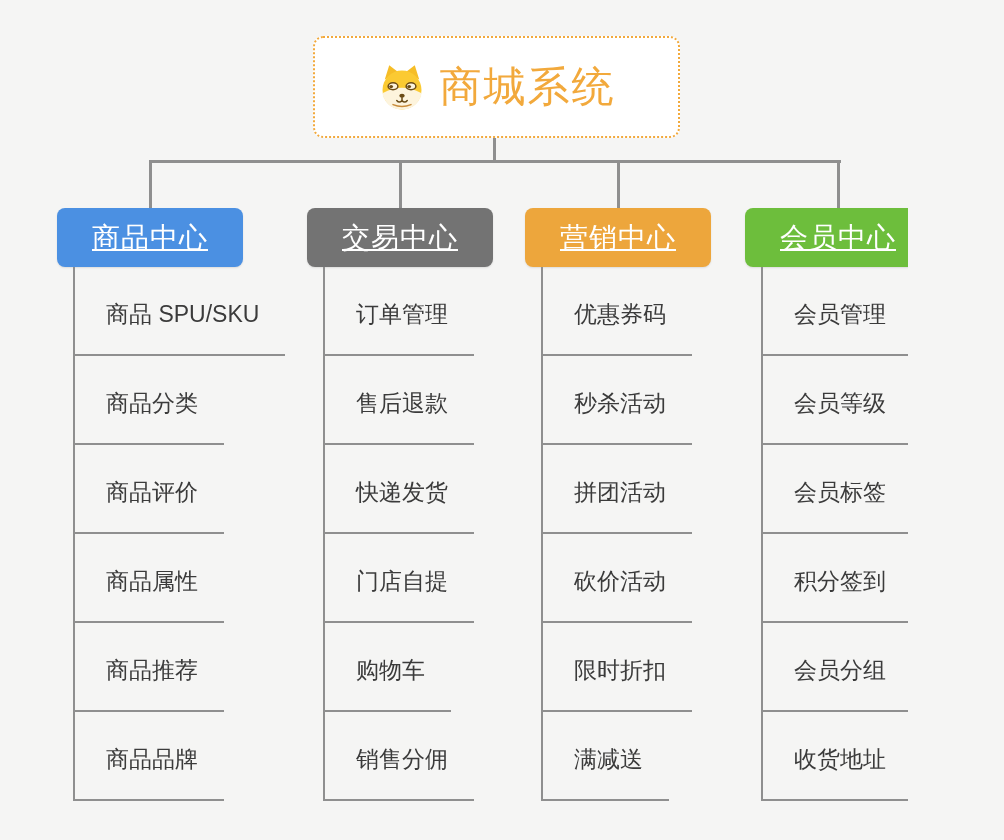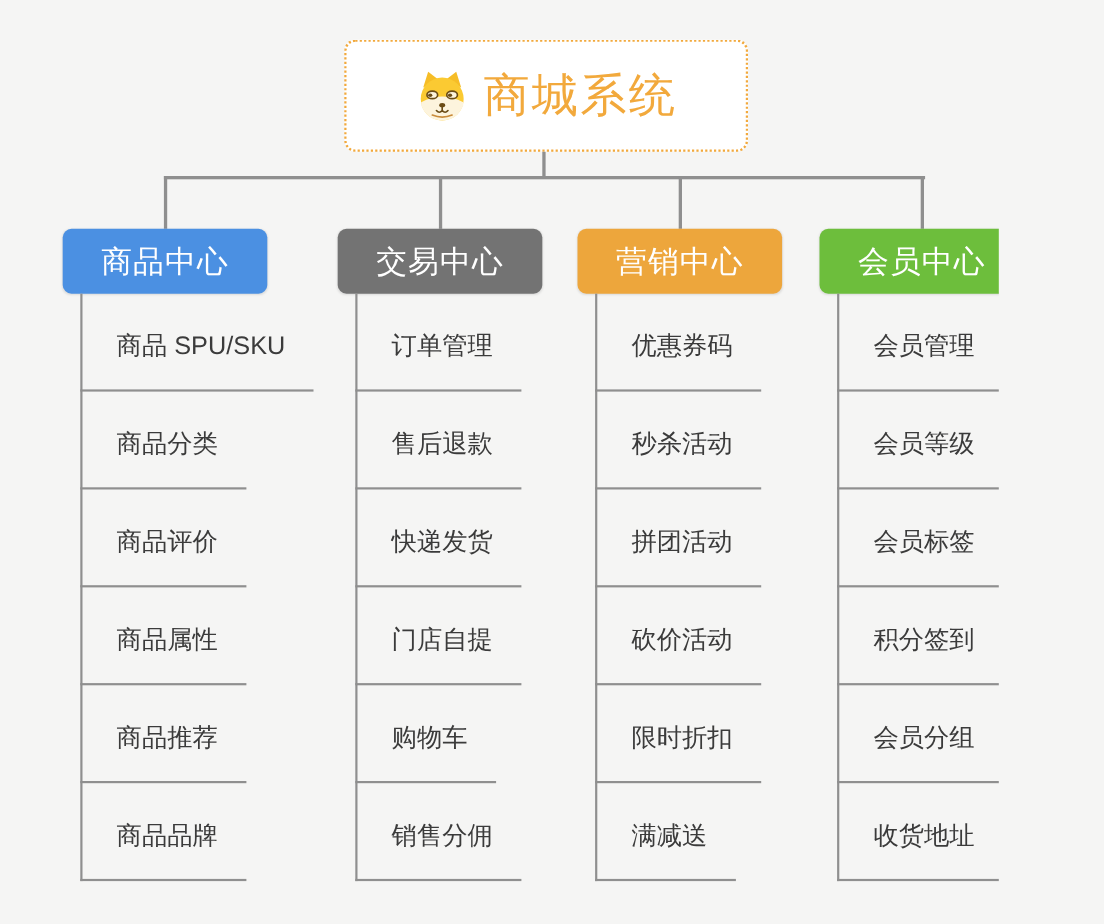--- a/index.html
+++ b/index.html
@@ -49,20 +49,21 @@
     width:186px; height:59px;
     border-radius:8px;
     display:flex;
     align-items:center;
     justify-content:center;
     color:#ffffff;
     font-size:28px;
     letter-spacing:1px;
     cursor:pointer;
     box-shadow:0 1px 2px rgba(0,0,0,0.10);
+    text-decoration:underline;
   }
   
   .leaves{
     position:absolute;
     top:267px;
     border-left:2px solid var(--line);
     display:flex;
     flex-direction:column;
     align-items:flex-start;
   }

